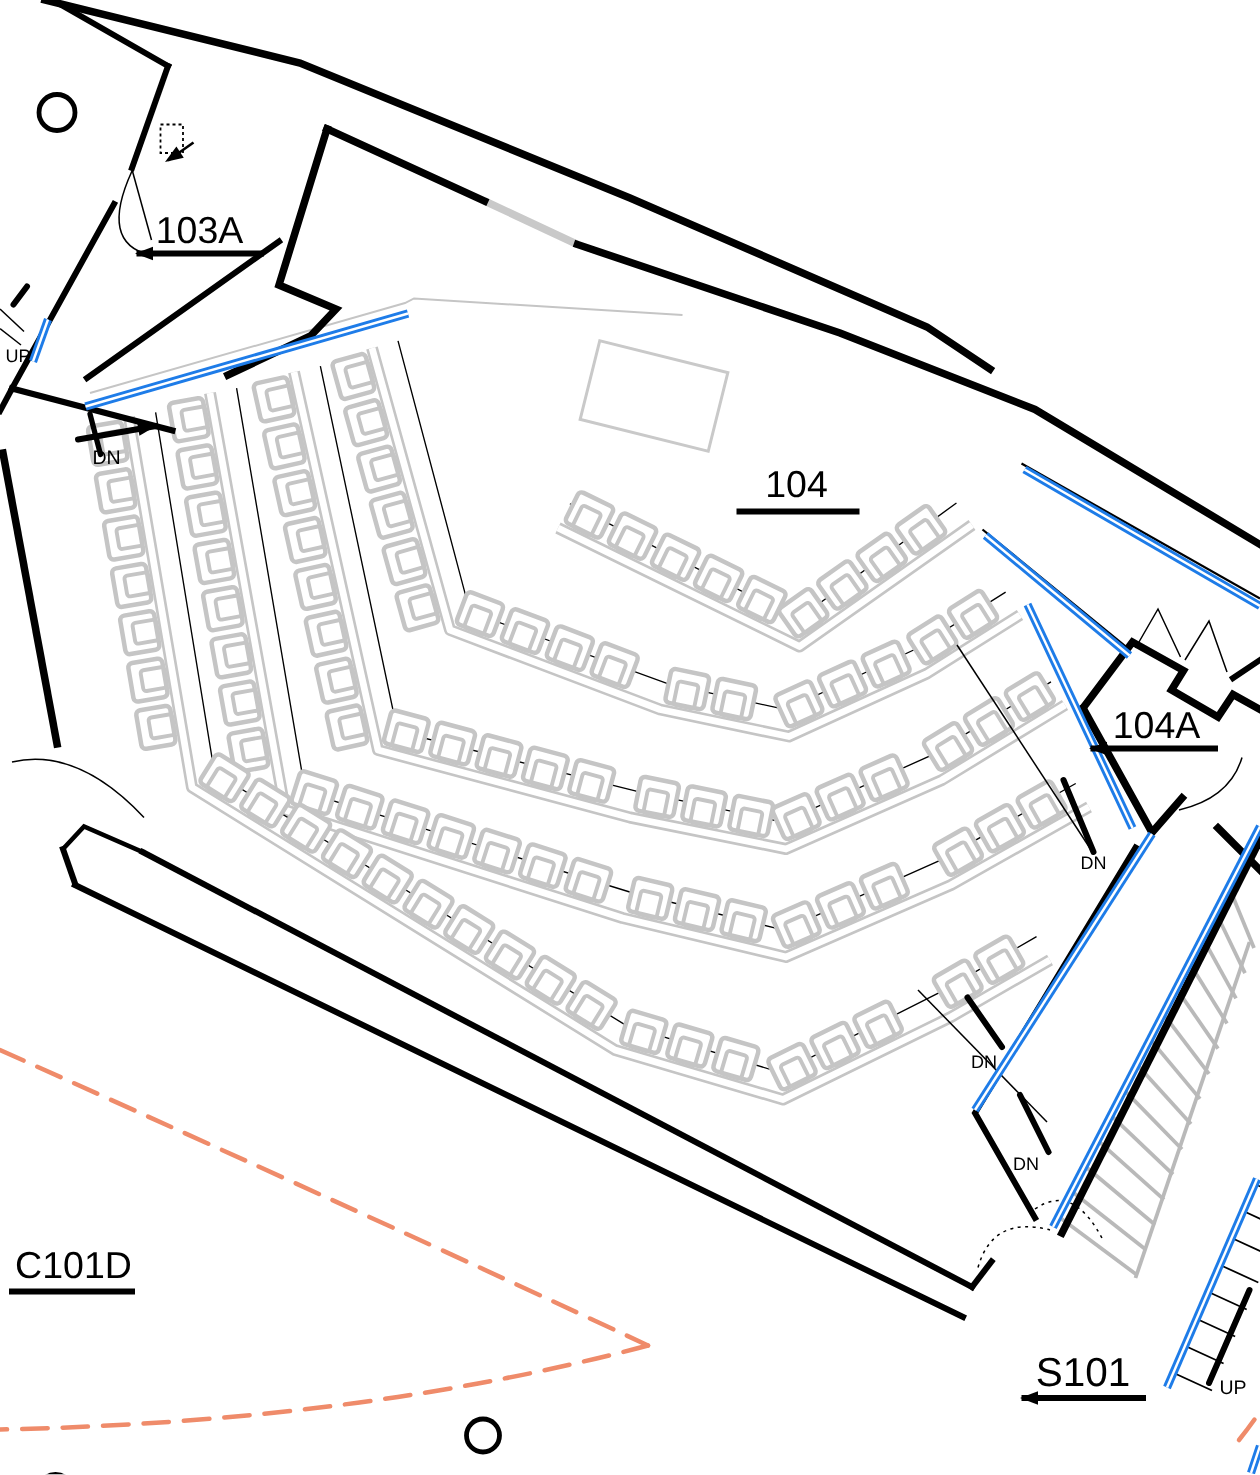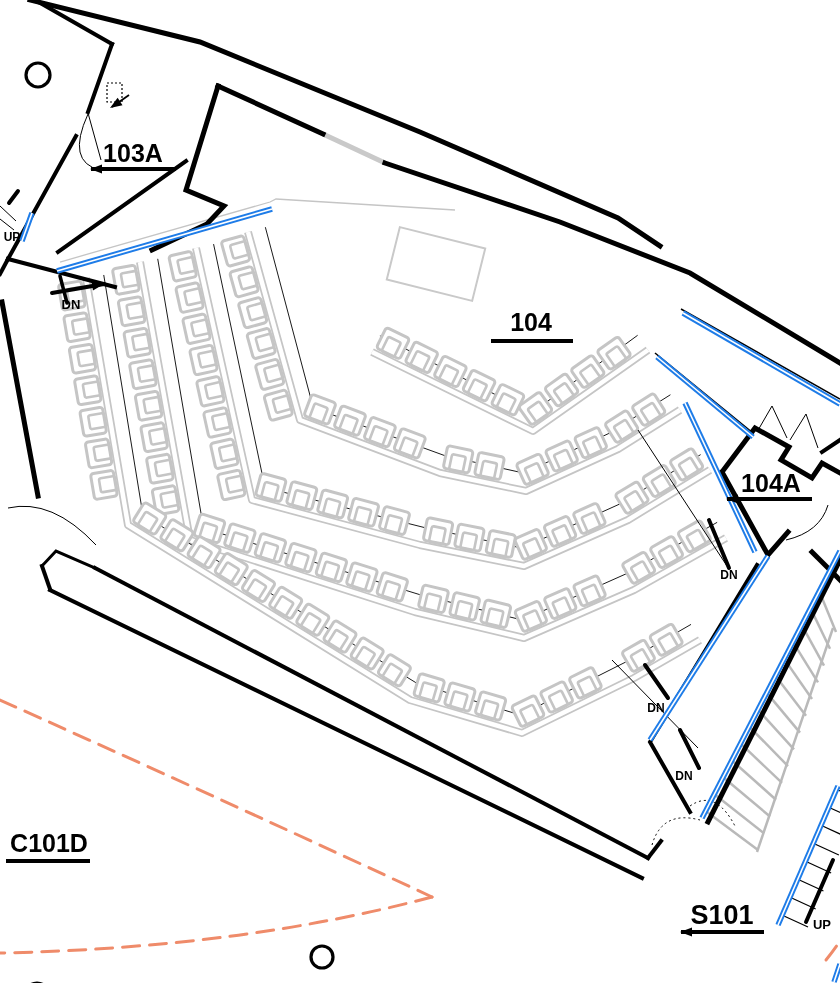--- a/index.html
+++ b/index.html
@@ -1,16 +1,16 @@
 <!DOCTYPE html>
 <html><head>
 <meta charset="utf-8">
 <style>
   html,body{margin:0;padding:0;background:#ffffff;}
-  #plan-wrap{position:relative;width:840px;height:983px;background:#ffffff;overflow:hidden;font-weight:bold;}
+  #plan-wrap{position:relative;width:840px;height:983px;background:#ffffff;overflow:hidden;}
   svg{display:block;}
   text{font-family:"Liberation Sans", sans-serif;fill:#000;}
 </style>
 </head>
 <body>
 
 <div id="plan-wrap">
   <svg id="plan" width="840" height="983" viewBox="0 0 840 983" xmlns="http://www.w3.org/2000/svg">
     <g id="g-exit">
         <path d="M0,700 Q250,812 432,897" fill="none" stroke="#ef8b6a" stroke-width="3" stroke-dasharray="17 10" stroke-linecap="round"></path>

